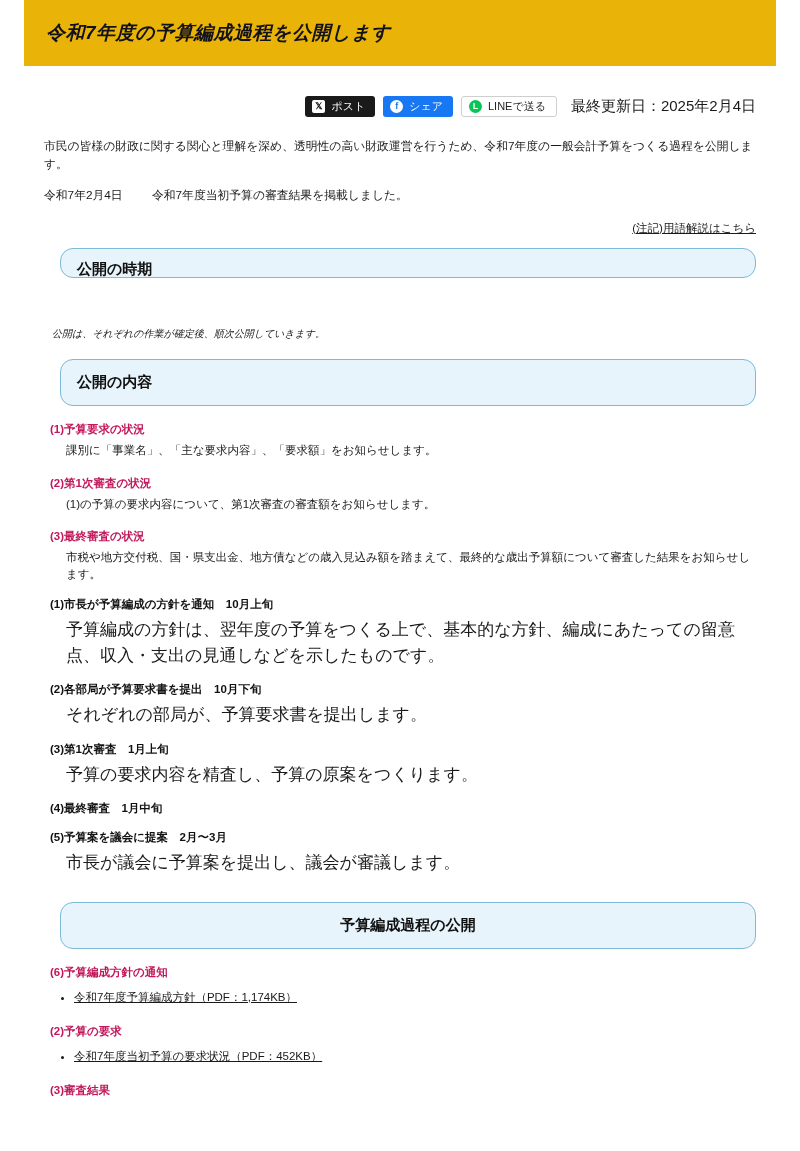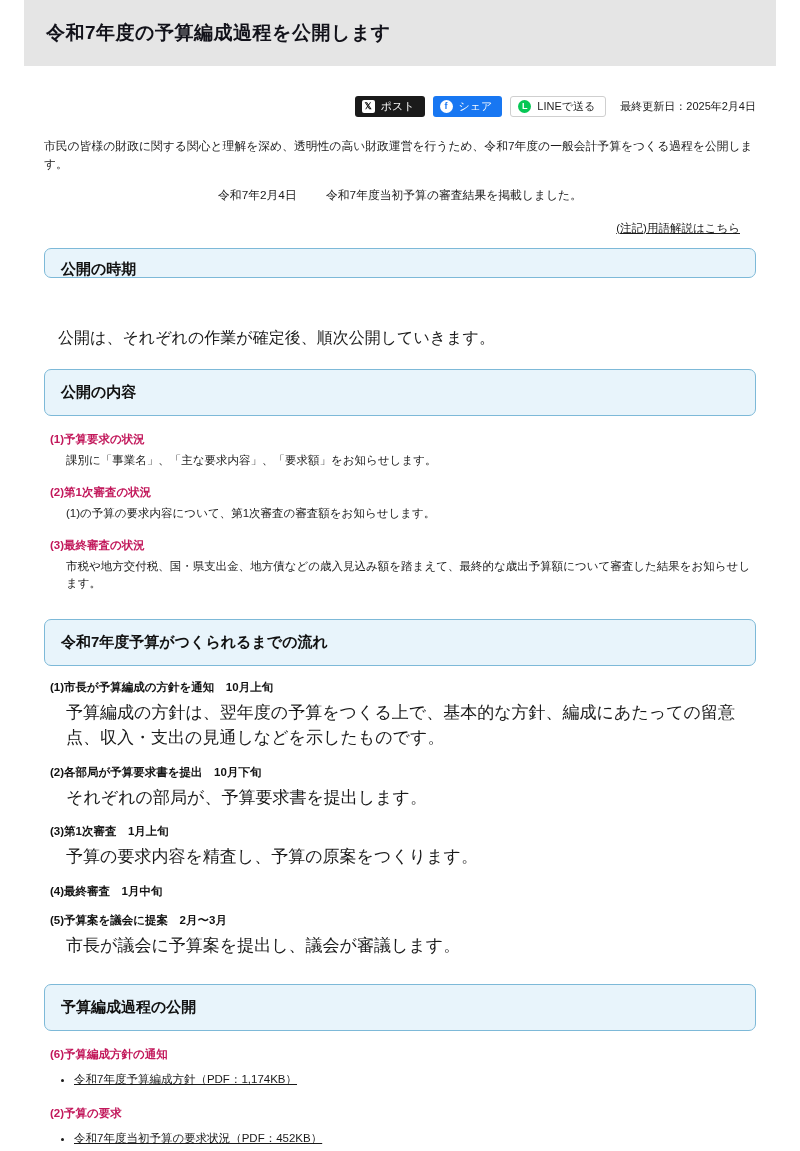--- a/index.html
+++ b/index.html
@@ -13,22 +13,23 @@
     position: relative;
     width: 800px;
     min-height: 1151px;
     background: #ffffff;
     overflow: hidden;
   }
 
   
   .page-header {
     margin: 0 24px;
-    background: #e5e5e5;
+    background: #eab308;
     padding: 20px 22px;
+    font-style: italic;
   }
   .page-header h1 {
     margin: 0;
     font-size: 19px;
     font-weight: bold;
     letter-spacing: .5px;
     color: #12121a;
   }
 
   
@@ -66,58 +67,57 @@
   .share-ic {
     width: 13px; height: 13px;
     display: inline-flex; align-items: center; justify-content: center;
     border-radius: 50%;
     font-size: 9px; font-weight: bold; line-height: 1;
   }
   .share-btn.x .share-ic   { background: #ffffff; color: #000000; border-radius: 2px; }
   .share-btn.fb .share-ic  { background: #ffffff; color: #1877f2; }
   .share-btn.line .share-ic{ background: #06c755; color: #ffffff; }
   .updated {
-    font-size: 11px;
+    font-size: 15px;
     color: #1a1a1a;
     margin-left: 6px;
     white-space: nowrap;
   }
 
   
   .intro {
     font-size: 11.8px;
     line-height: 1.55;
     margin: 14px 0 0 0;
   }
   .notice {
     font-size: 11.8px;
     line-height: 1.55;
     margin: 12px 0 0 0;
-    text-align: center;
   }
   .notice .nd { margin-right: 26px; }
 
   .glossary-row {
     text-align: right;
-    margin: 14px 16px 8px 0;
+    margin: 14px 0 8px 0;
   }
   .glossary-link {
     font-size: 11.5px;
     color: #1a1a1a;
     text-decoration: underline;
     cursor: pointer;
   }
 
   
   .sec-box {
     border: 1px solid #7db9d8;
-    border-radius: 7px;
+    border-radius: 13px;
     background: #e8f4fb;
     padding: 13px 16px;
-    margin: 10px 0 0 0;
+    margin: 10px 0 0 16px;
   }
   .sec-box h2 {
     margin: 0;
     font-size: 15px;
     font-weight: bold;
     color: #111;
   }
   
   .sec-box.clipped {
     height: 30px;
@@ -125,23 +125,24 @@
     padding-top: 11px;
     margin-top: 12px;
   }
   .white-gap {
     height: 34px;
     background: #ffffff;
     margin: 0 -20px;
   }
 
   .plain-line {
-    font-size: 16px;
+    font-size: 10px;
     line-height: 1.55;
-    margin: 14px 0 18px 14px;
+    margin: 14px 0 18px 8px;
+    font-style: italic;
   }
 
   
   .sub-head {
     font-size: 11.5px;
     font-weight: bold;
     color: #c2185b;
     margin: 16px 0 0 6px;
   }
   .sub-body {
@@ -230,39 +231,36 @@
 
     <div class="sub-head">(1)予算要求の状況</div>
     <div class="sub-body">課別に「事業名」、「主な要求内容」、「要求額」をお知らせします。</div>
 
     <div class="sub-head">(2)第1次審査の状況</div>
     <div class="sub-body">(1)の予算の要求内容について、第1次審査の審査額をお知らせします。</div>
 
     <div class="sub-head">(3)最終審査の状況</div>
     <div class="sub-body">市税や地方交付税、国・県支出金、地方債などの歳入見込み額を踏まえて、最終的な歳出予算額について審査した結果をお知らせします。</div>
 
-    <div class="sec-box" style="margin-top:26px;">
-      <h2>令和7年度予算がつくられるまでの流れ</h2>
-    </div>
 
     <div class="step-head">(1)市長が予算編成の方針を通知　10月上旬</div>
     <div class="step-body">予算編成の方針は、翌年度の予算をつくる上で、基本的な方針、編成にあたっての留意点、収入・支出の見通しなどを示したものです。</div>
 
     <div class="step-head">(2)各部局が予算要求書を提出　10月下旬</div>
     <div class="step-body">それぞれの部局が、予算要求書を提出します。</div>
 
     <div class="step-head">(3)第1次審査　1月上旬</div>
     <div class="step-body">予算の要求内容を精査し、予算の原案をつくります。</div>
 
     <div class="step-head">(4)最終審査　1月中旬</div>
 
     <div class="step-head">(5)予算案を議会に提案　2月〜3月</div>
     <div class="step-body">市長が議会に予算案を提出し、議会が審議します。</div>
 
-    <div class="sec-box" style="margin-top:26px;">
+    <div class="sec-box" style="margin-top:26px;text-align:center;">
       <h2>予算編成過程の公開</h2>
     </div>
 
     <div class="sub-head">(6)予算編成方針の通知</div>
     <ul class="linklist">
       <li><a>令和7年度予算編成方針（PDF：1,174KB）</a></li>
     </ul>
 
     <div class="sub-head">(2)予算の要求</div>
     <ul class="linklist">

